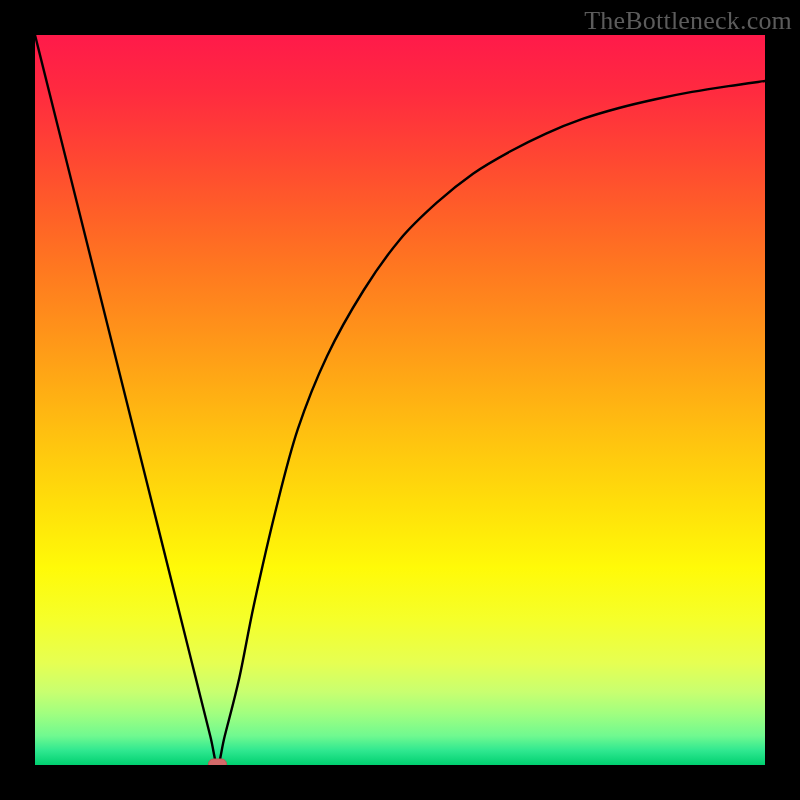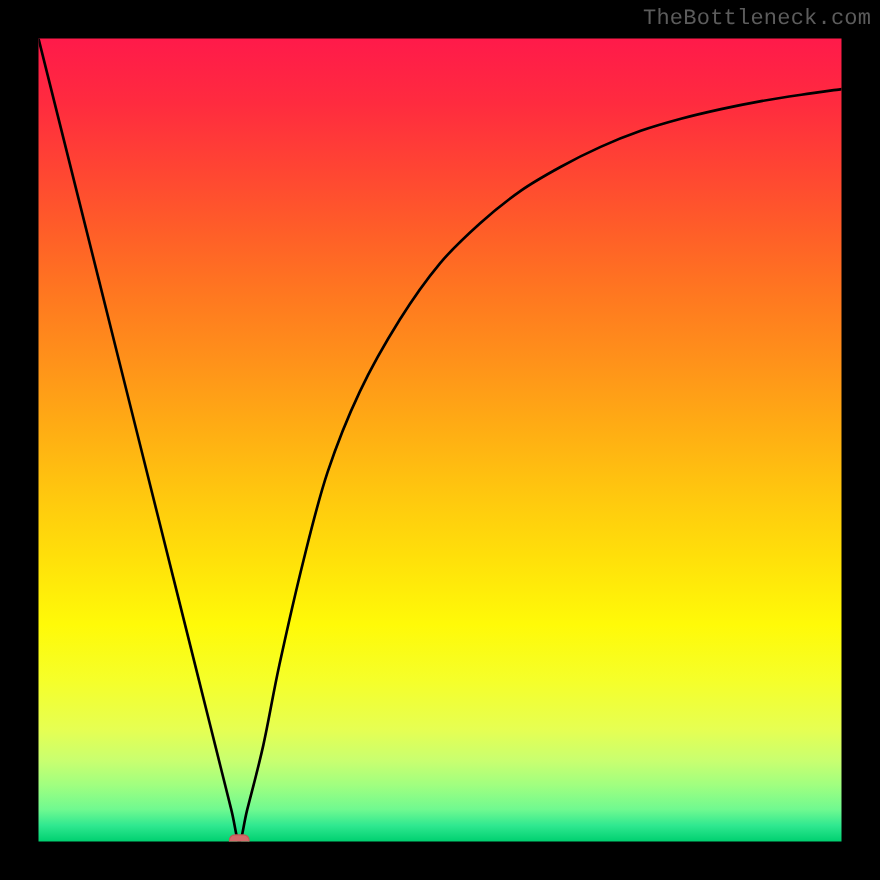--- a/index.html
+++ b/index.html
@@ -38,22 +38,22 @@
       #c8ff70 90%,
       #a0ff80 93%,
       #70f990 96%,
       #30e890 98%,
       #00d070 100%);
   }
   .watermark {
     position: absolute;
     top: 6px;
     right: 8px;
-    font-family: Liberation Mono, monospace;
-    font-size: 20px;
+    font-family: Liberation Serif, serif;
+    font-size: 26px;
     color: #5c5c5c;
     letter-spacing: 0.2px;
     user-select: none;
   }
   svg.curve-layer {
     position: absolute;
     left: 0;
     top: 0;
     width: 730px;
     height: 730px;

